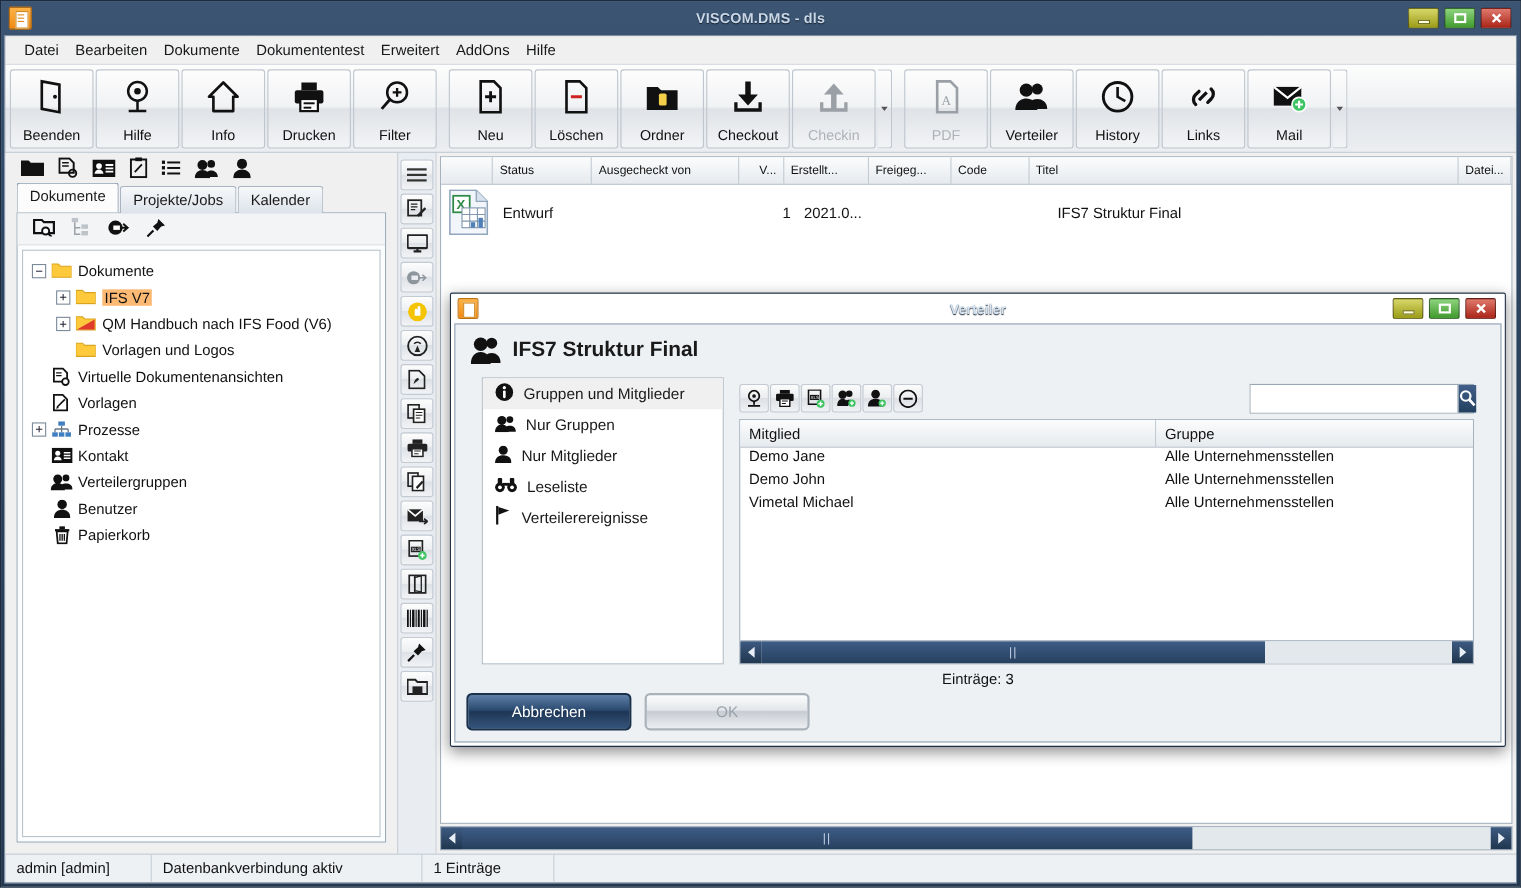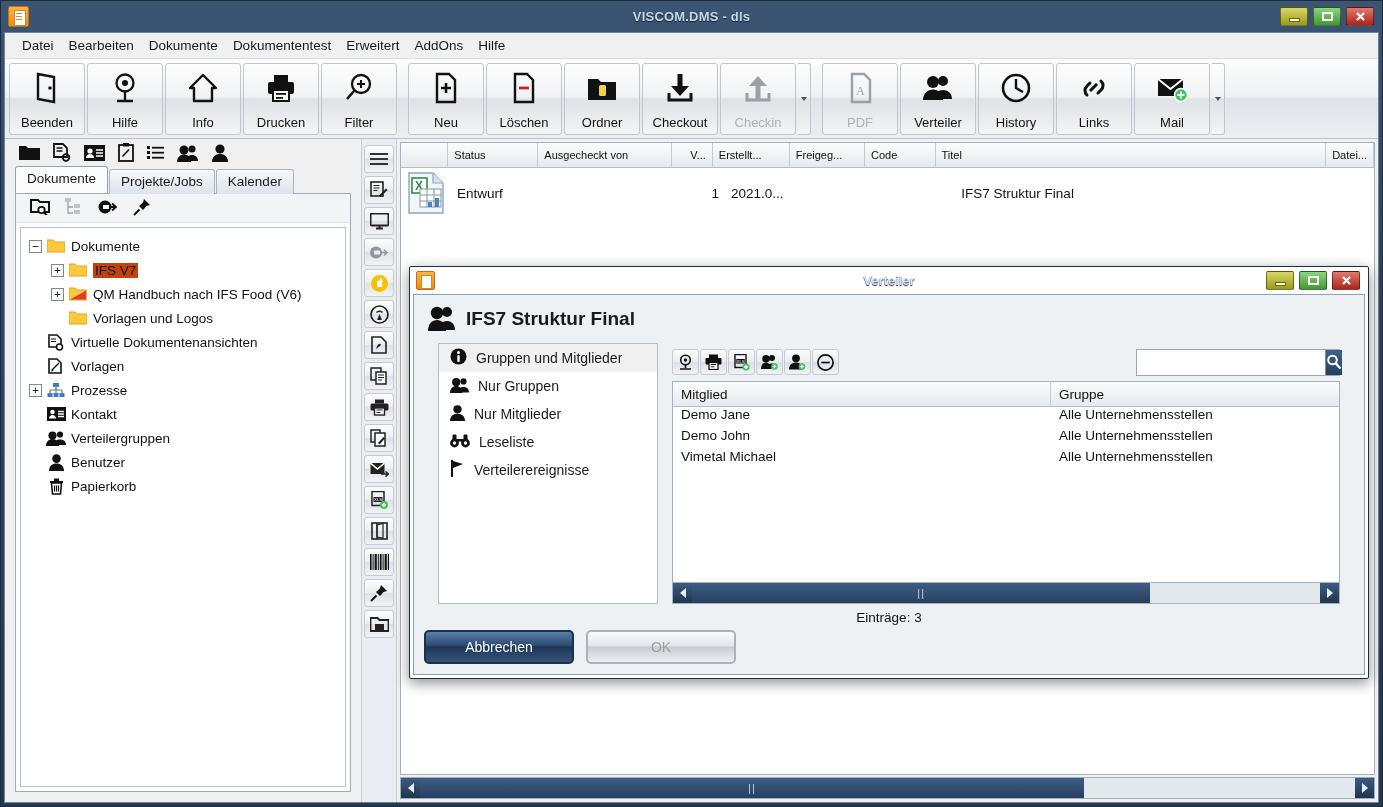--- a/index.html
+++ b/index.html
@@ -102,21 +102,21 @@
   #treebox { flex:1; margin:0 10px 10px 10px; border:1px solid #9fadbb; background:#fbfcfd;
              display:flex; flex-direction:column; min-height:0; }
   #tree-toolbar { height:29px; display:flex; align-items:center; gap:15px; padding-left:14px;
                   background:#f2f4f6; border-bottom:1px solid #dfe4e9; }
   #tree { flex:1; margin:4px; background:#fff; border:1px solid #b9c3cd; overflow:hidden; padding:6px 4px; }
   .tnode { display:flex; align-items:center; height:24px; font-size:13.5px; color:#111; white-space:nowrap; }
   .tnode .exp { width:13px; height:13px; border:1px solid #7b8a99; background:#fff; margin-right:4px;
                 display:flex; align-items:center; justify-content:center; font-size:11px; line-height:1; color:#223; font-family:"DejaVu Sans Mono",monospace;}
   .tnode .exp.none { border:none; background:transparent; }
   .tnode .tic { width:20px; margin-right:5px; display:flex; align-items:center; justify-content:center; }
-  .tnode.sel .tlabel { background:#c2410c; padding:0 2px; }
+  .tnode.sel .tlabel { background:#fdba74; padding:0 2px; }
 
   
   #vstrip { width:36px; background:#e9edf1; border-left:1px solid #c6ced6; border-right:1px solid #c6ced6;
             display:flex; flex-direction:column; align-items:center; padding-top:6px; gap:3px; }
   .vbtn { width:30px; height:28px; border:1px solid #c3cad2; border-radius:3px;
           background:linear-gradient(180deg,#fdfdfd,#eceef1 48%,#dde1e6 50%,#f2f3f5);
           display:flex; align-items:center; justify-content:center; cursor:default; }
 
   
   #rightpanel { flex:1; display:flex; flex-direction:column; background:#f0f0f0; min-width:0; }
@@ -767,20 +767,26 @@
                 <span class="grip">||</span>
               </div>
           </div>
           <div class="sb-arrow right">
               <span class="a"></span>
             </div>
         </div>
       </div>
     </div>
 
+    <div id="statusbar">
+      <div class="sp" style="width:133px">admin [admin]</div>
+      <div class="sp" style="width:246px">Datenbankverbindung aktiv</div>
+      <div class="sp" style="width:120px">1 Einträge</div>
+      <div class="sp" style="flex:1; border-right:none"></div>
+    </div>
   </div>
 
   <div id="dialog">
     <div id="dlg-title">
       <div class="tb-icon"></div>
       <div id="dlg-title-text">Verteiler</div>
       <div class="winbtns">
         <div class="winbtn min">
             <span class="g"></span>
           </div>

